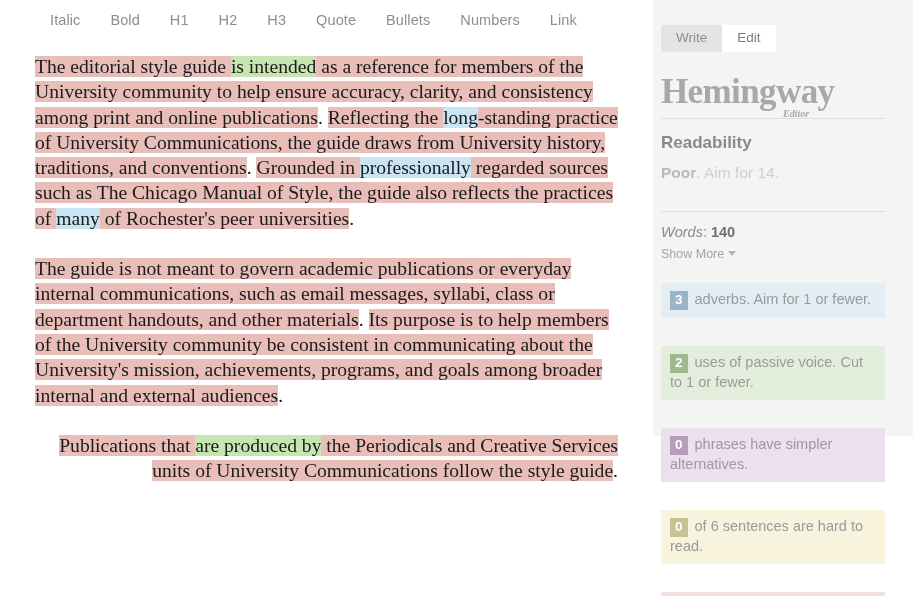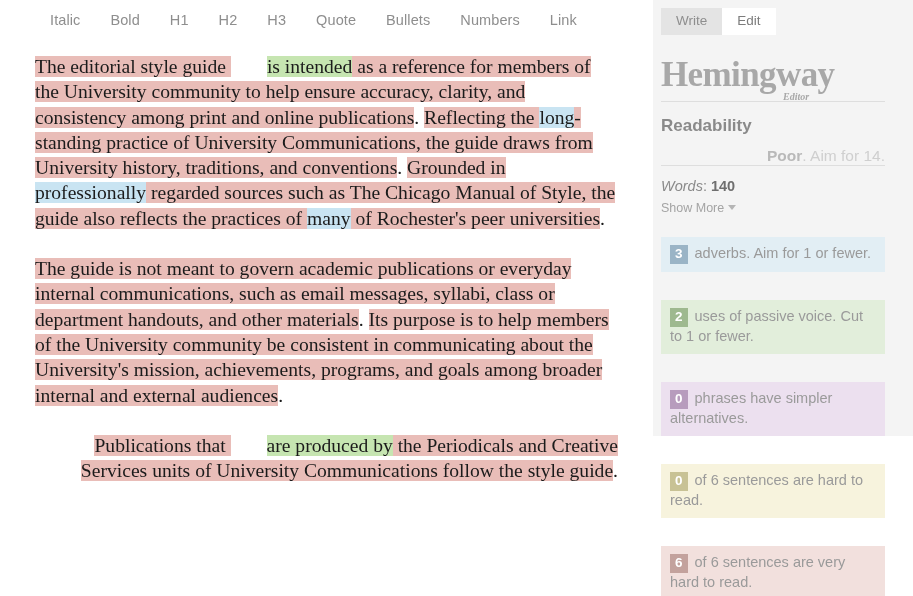--- a/index.html
+++ b/index.html
@@ -50,29 +50,29 @@
     font-size: 19.6px;
     line-height: 25.3px;
     color: #1b1b1b;
   }
   .doc p { margin: 0 0 25px 0; }
   .doc p:last-child { margin-bottom: 0; text-align: right; }
 
   
   .hl-hard   { background: #e9bdb8; }   
   .hl-adverb { background: #c9e4f2; }   
-  .hl-pass   { background: #c6e5b1; margin-left: 36px; }   
+  .hl-pass   { background: #c6e5b1; }   
 
   
   .sidebar {
     width: 260px;
     height: 436px;
     background: #f4f4f4;
     position: relative;
-    padding: 0 28px 0 8px;
+    padding: 17px 28px 0 8px;
   }
   .tabs {
     display: flex;
     margin: 8px 0 0 0;
     padding-left: 0px;
   }
   .tab {
     font-family: "Liberation Sans", sans-serif;
     font-size: 13.5px;
     color: #8e8e8e;
@@ -128,23 +128,22 @@
     font-size: 22px;
     font-weight: bold;
     color: #bc8d8d;
     margin: 0 0 4px 0;
     line-height: 25px;
   }
   .grade-note {
     font-family: "Liberation Sans", sans-serif;
     font-size: 15.5px;
     color: #cfcfcf;
-    margin-bottom: 0;
+    margin-bottom: 29px;
     line-height: 19px;
-    text-align: right;
   }
   .grade-note b { color: #b9b9b9; font-weight: bold; }
 
   .words {
     font-family: "Liberation Sans", sans-serif;
     font-size: 14.5px;
     color: #8a8a8a;
     margin: 12px 0 4px 0;
   }
   .words i { font-style: italic; }

